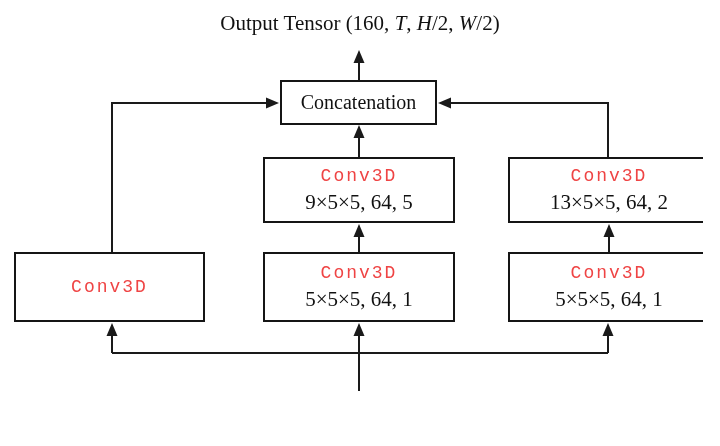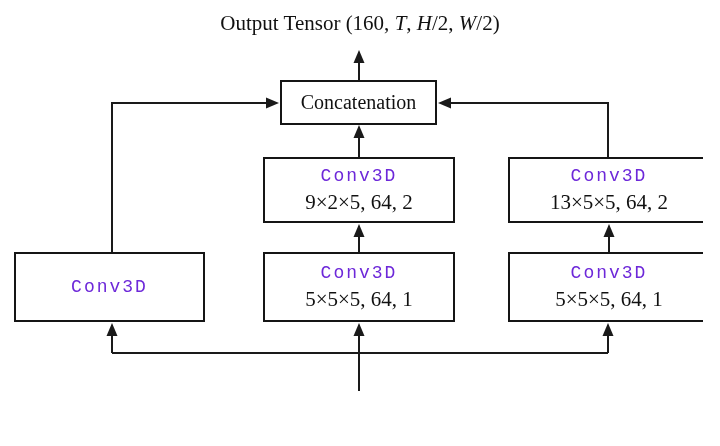--- a/index.html
+++ b/index.html
@@ -16,21 +16,21 @@
     line-height:1.25;
   }
   .box.concat{left:280px;top:80px;width:157px;height:45px;font-size:20px;}
   .box.mid-top{left:263px;top:157px;width:192px;height:66px;}
   .box.right-top{left:508px;top:157px;width:202px;height:66px;}
   .box.left-bot{left:14px;top:252px;width:191px;height:70px;}
   .box.mid-bot{left:263px;top:252px;width:192px;height:70px;}
   .box.right-bot{left:508px;top:252px;width:202px;height:70px;}
   .cname{
     font-family:"Liberation Mono","DejaVu Sans Mono",monospace;
-    font-size:18px;letter-spacing:2px;color:#6d28d9;
+    font-size:18px;letter-spacing:2px;color:#ef4444;
   }
   .cparams{font-size:21px;color:#111111;margin-top:1px;}
   .lbl{position:absolute;left:0;width:720px;text-align:center;font-size:21px;}
   .lbl i{font-style:italic;}
   .lbl.out{top:11px;}
   .lbl.in{top:399px;}
   .watermark{
     position:absolute;right:13px;top:403px;font-size:17px;color:#cbcbcb;
     font-family:"Liberation Sans","DejaVu Sans",sans-serif;
     text-shadow:1px 1px 0 #ffffff;letter-spacing:1px;
@@ -94,21 +94,21 @@
   </svg>
 
   <div class="lbl out"><span>Output Tensor (160, </span><i>T</i><span>, </span><i>H</i><span>/2, </span><i>W</i><span>/2)</span></div>
 
   <div class="box concat">
     <span>Concatenation</span>
   </div>
 
   <div class="box mid-top">
     <span class="cname">Conv3D</span>
-    <span class="cparams">9×2×5, 64, 2</span>
+    <span class="cparams">9×5×5, 64, 5</span>
   </div>
 
   <div class="box right-top">
     <span class="cname">Conv3D</span>
     <span class="cparams">13×5×5, 64, 2</span>
   </div>
 
   <div class="box left-bot">
     <span class="cname">Conv3D</span>
   </div>

